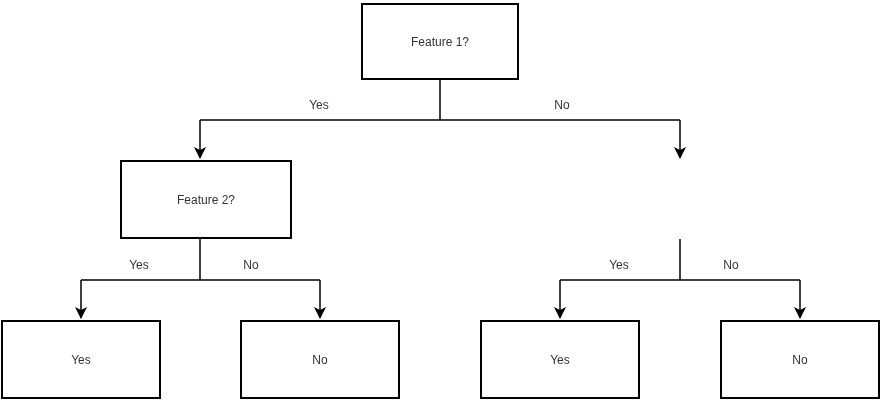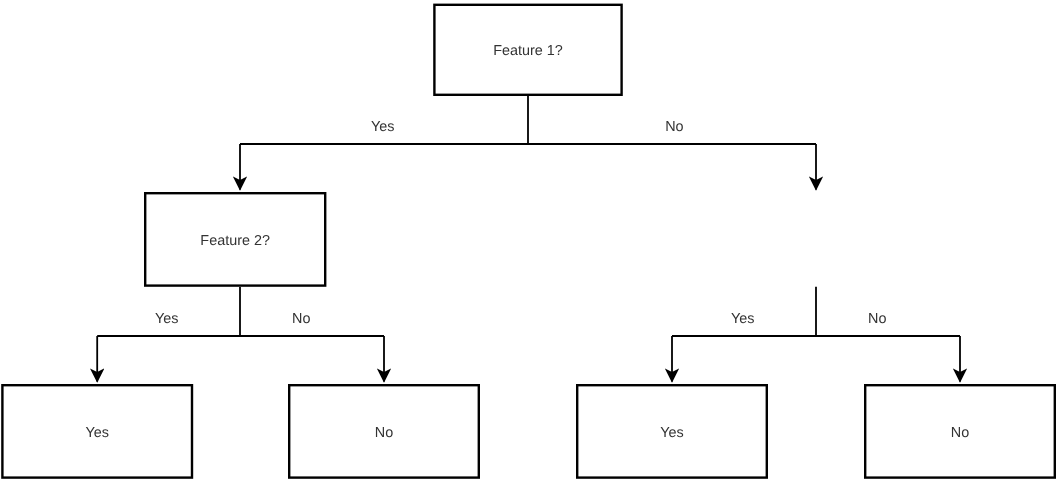--- a/index.html
+++ b/index.html
@@ -31,21 +31,21 @@
     background: var(--node-fill, #ffffff);
     border: 2px solid var(--node-border, #000000);
     display: flex;
     align-items: center;
     justify-content: center;
     text-align: center;
     font-size: 12px;
     color: var(--text, #333333);
   }
   #n-root { left: 361px; top: 3px;   width: 158px; height: 77px; }
-  #n-f2   { left: 120px; top: 160px; width: 152px; height: 79px; }
+  #n-f2   { left: 120px; top: 160px; width: 172px; height: 79px; }
   #n-f3   { left: 600px; top: 160px; width: 160px; height: 79px; }
   #n-l1   { left: 1px;   top: 320px; width: 160px; height: 79px; }
   #n-l2   { left: 240px; top: 320px; width: 160px; height: 79px; }
   #n-l3   { left: 480px; top: 320px; width: 160px; height: 79px; }
   #n-l4   { left: 720px; top: 320px; width: 160px; height: 79px; }
   .edge-label {
     position: absolute;
     transform: translate(-50%, -50%);
     font-size: 12px;
     color: var(--text, #333333);

